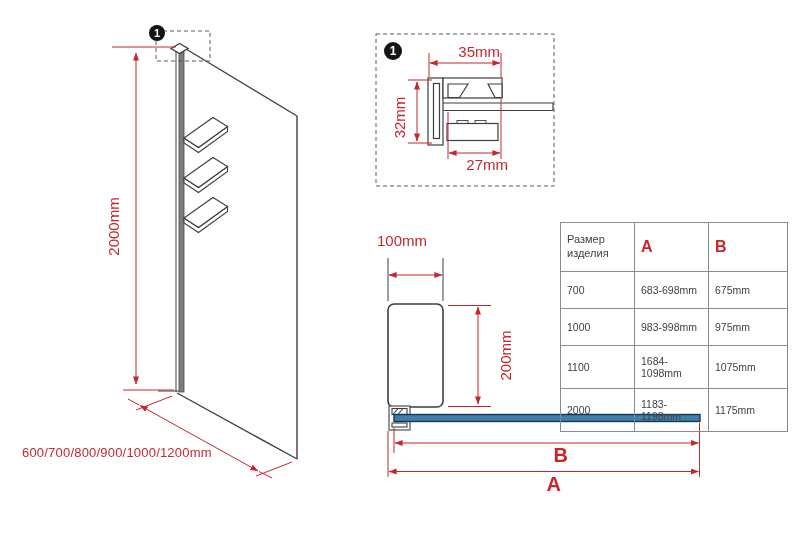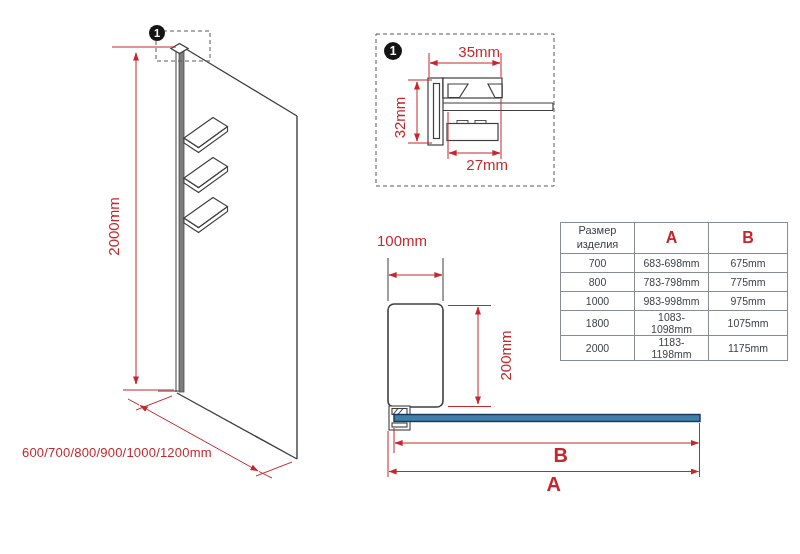--- a/index.html
+++ b/index.html
@@ -20,22 +20,22 @@
              font-weight:bold;letter-spacing:1.5px;}
   #lbl-35{left:430px;top:43px;width:70px;}
   #lbl-32{left:354px;top:109px;width:90px;text-align:center;}
   #lbl-27{left:438px;top:156px;width:70px;}
   #lbl-100{left:377px;top:232px;width:60px;}
   #lbl-200{left:460px;top:347px;width:90px;text-align:center;}
   #lbl-B{left:528px;top:444px;width:40px;font-size:20px;font-weight:bold;}
   #lbl-A{left:521px;top:473px;width:40px;font-size:20px;font-weight:bold;}
   
   #size-table{position:absolute;left:560px;top:222px;border-collapse:collapse;}
-  #size-table th,#size-table td{border:1px solid #868c92;text-align:center;
-      color:#3d4147;font-weight:normal;padding:0 6px;}
+  #size-table th,#size-table td{border:1px solid #868c92;text-align:left;
+      color:#3d4147;font-weight:normal;padding:9px 6px;}
   #size-table th{height:30px;font-size:11px;line-height:1.25;}
   #size-table td{height:18px;font-size:10.5px;}
   #size-table .redhdr{color:#c5272d;font-weight:bold;font-size:16px;}
   #size-table col.c1{width:74px;} #size-table col.c2{width:74px;} #size-table col.c3{width:79px;}
 </style>
 </head>
 <body>
 
 <div id="canvas">
 
@@ -163,32 +163,27 @@
       </th>
       <th class="redhdr">A</th>
       <th class="redhdr">B</th>
     </tr>
     <tr>
       <td>700</td>
       <td>683-698mm</td>
       <td>675mm</td>
     </tr>
     <tr>
-      <td>800</td>
-      <td>783-798mm</td>
-      <td>775mm</td>
-    </tr>
-    <tr>
       <td>1000</td>
       <td>983-998mm</td>
       <td>975mm</td>
     </tr>
     <tr>
-      <td>1800</td>
-      <td>1083-1098mm</td>
+      <td>1100</td>
+      <td>1684-1098mm</td>
       <td>1075mm</td>
     </tr>
     <tr>
       <td>2000</td>
       <td>1183-1198mm</td>
       <td>1175mm</td>
     </tr>
   </tbody>
     </table>
 

